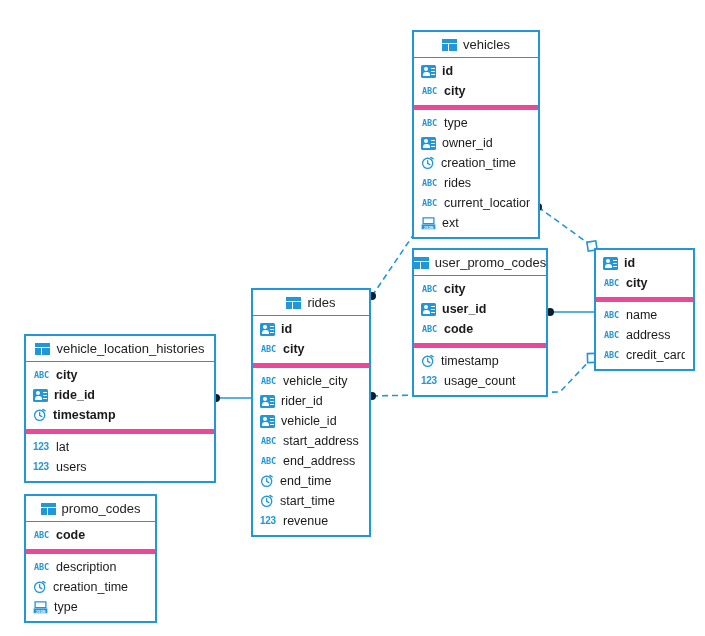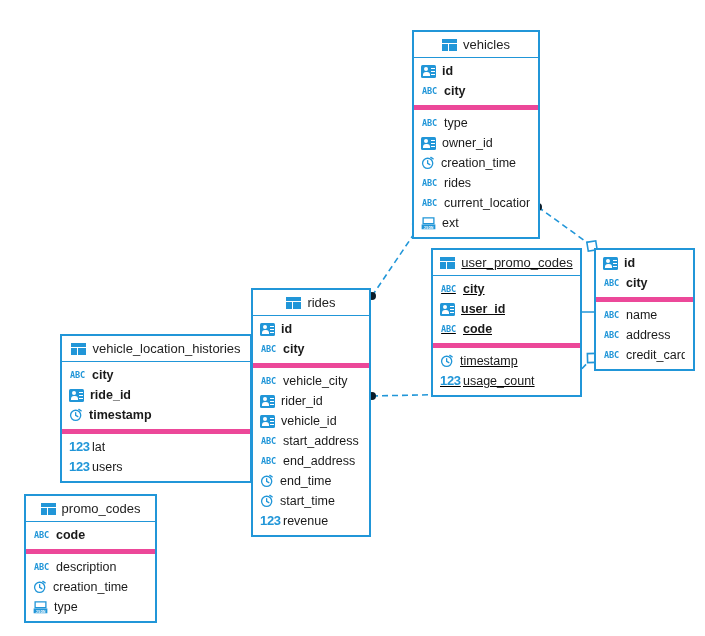--- a/index.html
+++ b/index.html
@@ -58,21 +58,21 @@
     width:17px;height:12px;line-height:12px;
     font-family:"DejaVu Sans Mono","Liberation Mono",monospace;
     font-size:8.5px;font-weight:700;color:#2196d8;
     letter-spacing:-0.2px;text-align:center;
   }
 
   
   .ic-num{
     width:17px;height:12px;line-height:12px;
     font-family:"Liberation Sans","DejaVu Sans",sans-serif;
-    font-size:13px;font-weight:700;color:#2196d8;
+    font-size:10px;font-weight:700;color:#2196d8;
     letter-spacing:-0.3px;text-align:left;
   }
 
   
   .ic-clock{width:14px;height:14px;}
 
   
   .ic-json{width:15px;height:13px;}
 
   .lbl{overflow:hidden;text-overflow:clip;}
@@ -168,21 +168,21 @@
           <div class="row">
             <span class="ic ic-json"><svg width="15" height="13" viewBox="0 0 16 14">
                 <path d="M2.2 1 H13.8 V7.2 H2.2 Z" fill="none" stroke="#2196d8" stroke-width="1.4"></path>
                 <rect x="0.6" y="8" width="14.8" height="5.2" fill="#2196d8"></rect>
                 <text x="8" y="12.4" font-size="4.4" font-family="DejaVu Sans Mono, monospace" font-weight="bold" fill="#fff" text-anchor="middle">JSON</text>
               </svg></span>
             <span class="lbl">ext</span>
           </div>
         </div>
       </div>
-      <div class="tbl" style="left: 431px; top: 248px; width: 151px; text-decoration: underline;">
+      <div class="tbl" style="left: 412px; top: 248px; width: 136px;">
         <div class="tbl-title">
           <span class="ic ic-table">
             <i class="t"></i>
             <i class="bl"></i>
             <i class="br"></i>
           </span>
           <span>user_promo_codes</span>
         </div>
         <div class="sec pk">
           <div class="row bold">
@@ -324,21 +324,21 @@
                 <path d="M11.2 1.6 L13.9 3.3" fill="none" stroke="#2196d8" stroke-width="1.5" stroke-linecap="round"></path>
               </svg></span>
             <span class="lbl">start_time</span>
           </div>
           <div class="row">
             <span class="ic ic-num">123</span>
             <span class="lbl">revenue</span>
           </div>
         </div>
       </div>
-      <div class="tbl" style="left: 24px; top: 334px; width: 192px; margin-left: 36px;">
+      <div class="tbl" style="left: 24px; top: 334px; width: 192px;">
         <div class="tbl-title">
           <span class="ic ic-table">
             <i class="t"></i>
             <i class="bl"></i>
             <i class="br"></i>
           </span>
           <span>vehicle_location_histories</span>
         </div>
         <div class="sec pk">
           <div class="row bold">

